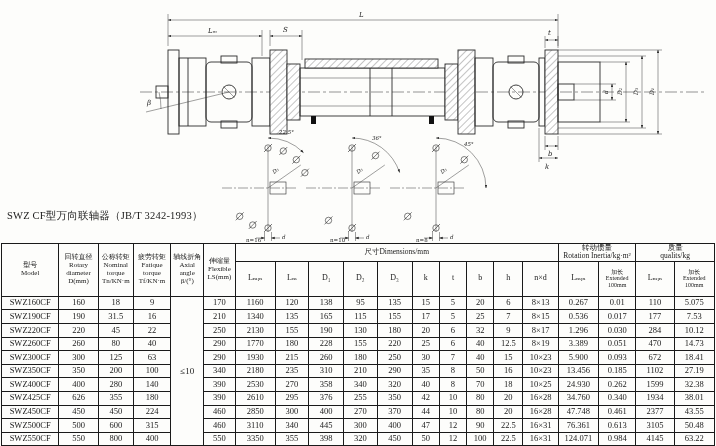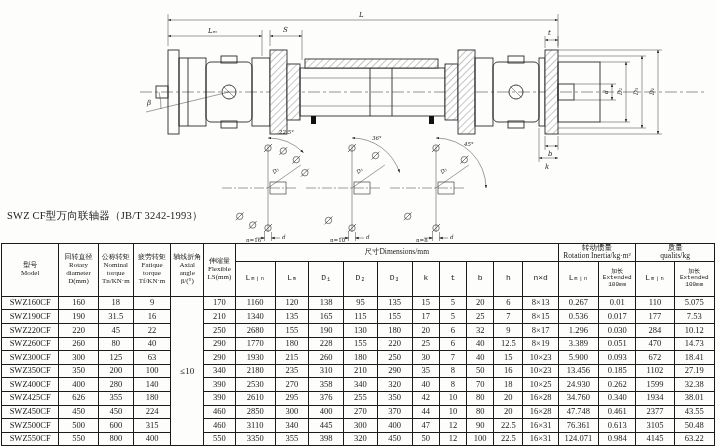--- a/index.html
+++ b/index.html
@@ -17,21 +17,21 @@
   .title-line{position:absolute;left:7px;font-size:10.5px;letter-spacing:0.2px;white-space:nowrap;}
   #title1{top:209px;}
   #title2{top:225px;}
   
   #spec-table{position:absolute;left:1px;top:243px;width:714px;border-collapse:collapse;
               table-layout:fixed;font-size:8.5px;}
   #spec-table th,#spec-table td{border:1px solid #1a1a1a;text-align:center;vertical-align:middle;
               padding:0;line-height:1.12;overflow:hidden;}
   #spec-table thead th{font-weight:normal;white-space:pre-line;font-size:7px;}
   #spec-table thead .grp{font-size:7.5px;height:13px;}
-  #spec-table thead .sub{font-size:8px;height:34px;font-family:Liberation Mono, monospace;}
+  #spec-table thead .sub{font-size:8px;height:34px;}
   #spec-table thead .sub.small{font-size:6px;}
   #spec-table thead .tall{font-size:7px;}
   #spec-table tbody td{height:12.6px;font-size:8.5px;}
   #spec-table td.model{font-size:8.5px;}
   #spec-table td.angle{font-size:9px;}
 </style>
 </head>
 <body>
 <div id="page">
 
@@ -344,21 +344,21 @@
           <td>0.017</td>
           <td>177</td>
           <td>7.53</td>
         </tr>
         <tr>
           <td class="model">SWZ220CF</td>
           <td>220</td>
           <td>45</td>
           <td>22</td>
           <td>250</td>
-          <td>2680</td>
+          <td>2130</td>
           <td>155</td>
           <td>190</td>
           <td>130</td>
           <td>180</td>
           <td>20</td>
           <td>6</td>
           <td>32</td>
           <td>9</td>
           <td>8×17</td>
           <td>1.296</td>

